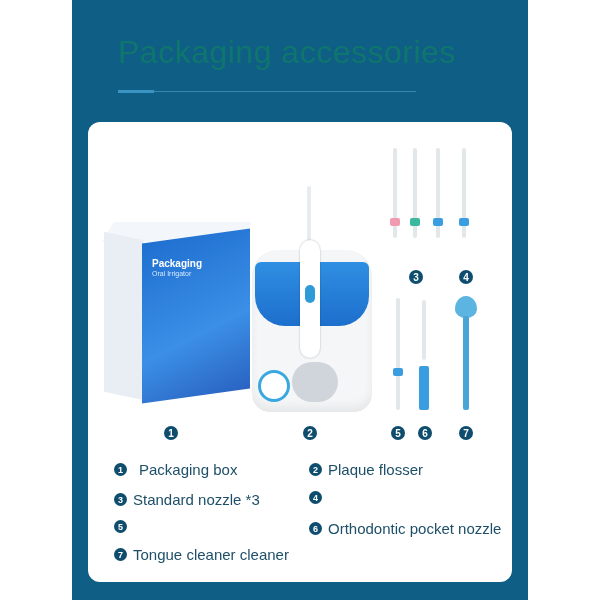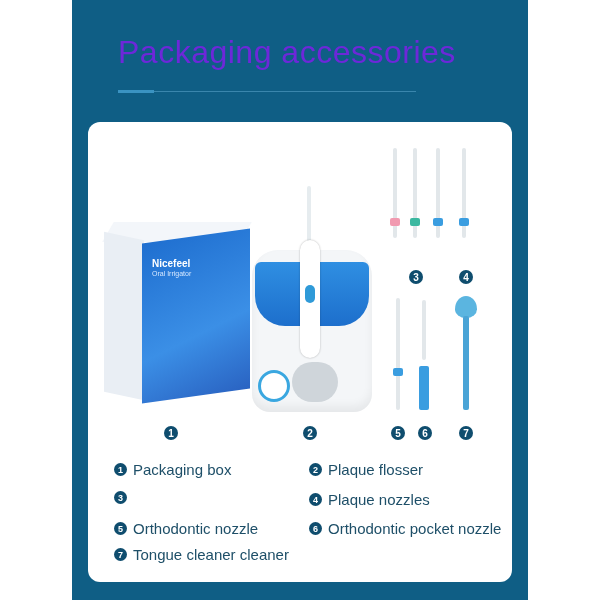--- a/index.html
+++ b/index.html
@@ -1,18 +1,18 @@
 <!DOCTYPE html>
 <html><head>
 <meta charset="utf-8">
 <style>
   html, body { margin:0; padding:0; width:600px; height:600px; background:#ffffff; overflow:hidden; }
   body { font-family: "Liberation Sans", "DejaVu Sans", sans-serif; position:relative; }
   .panel { position:absolute; left:72px; top:0; width:456px; height:600px; background:#0f5e85; }
-  .title { position:absolute; left:118px; top:34px; color:#6d28d9; font-size:32px; letter-spacing:0.5px; white-space:nowrap; }
+  .title { position:absolute; left:118px; top:34px; color:#0f766e; font-size:32px; letter-spacing:0.5px; white-space:nowrap; }
   .rule { position:absolute; left:118px; top:91px; width:298px; height:1px; background:#3a86ad; }
   .rule-accent { position:absolute; left:118px; top:90px; width:36px; height:3px; background:#3a93c2; }
   .card { position:absolute; left:88px; top:122px; width:424px; height:460px; background:#ffffff; border-radius:12px; }
   .badge { display:inline-flex; align-items:center; justify-content:center; width:14px; height:14px; border-radius:50%; background:#0f4d6e; color:#fff; font-size:10px; font-weight:bold; }
   .abs { position:absolute; }
   .legend-item { position:absolute; display:flex; align-items:center; gap:6px; color:#1e4f68; font-size:15px; white-space:nowrap; }
   .legend-item .badge { width:13px; height:13px; font-size:9px; }
   
   .box-front { position:absolute; left:142px; top:236px; width:108px; height:160px; background:linear-gradient(160deg,#1f6fd0 0%,#3b8fe6 60%,#2a63c2 100%); transform:skewY(-8deg); }
   .box-side { position:absolute; left:104px; top:236px; width:40px; height:160px; background:#e9eef4; transform:skewY(12deg); }
@@ -38,21 +38,21 @@
 <div class="title">Packaging accessories</div>
 <div class="rule"></div>
 <div class="rule-accent"></div>
 
 <div class="card"></div>
 
 <div>
   <div class="box-top"></div>
   <div class="box-side"></div>
   <div class="box-front"></div>
-  <div class="box-brand">Nicefeel</div>
+  <div class="box-brand">Packaging</div>
   <div class="box-sub">Oral Irrigator</div>
 </div>
 
 <div>
   <div class="tip"></div>
   <div class="unit-base"></div>
   <div class="tank"></div>
   <div class="handle"></div>
   <div class="handle-btn"></div>
   <div class="dial"></div>
@@ -88,36 +88,35 @@
 <span class="badge abs" style="left:164px;top:426px;">1</span>
 <span class="badge abs" style="left:303px;top:426px;">2</span>
 <span class="badge abs" style="left:409px;top:270px;">3</span>
 <span class="badge abs" style="left:459px;top:270px;">4</span>
 <span class="badge abs" style="left:391px;top:426px;">5</span>
 <span class="badge abs" style="left:418px;top:426px;">6</span>
 <span class="badge abs" style="left:459px;top:426px;">7</span>
 
 <div class="legend-item" style="left:114px;top:461px;">
   <span class="badge">1</span>
-  <span style="margin-left:0">Packaging box</span>
+  <span style="margin-left:6px">Packaging box</span>
 </div>
 <div class="legend-item" style="left:309px;top:461px;">
   <span class="badge">2</span>
   <span>Plaque flosser</span>
 </div>
 <div class="legend-item" style="left:114px;top:491px;">
   <span class="badge">3</span>
+  <span>Standard nozzle *3</span>
 </div>
 <div class="legend-item" style="left:309px;top:491px;">
   <span class="badge">4</span>
-  <span>Plaque nozzles</span>
 </div>
 <div class="legend-item" style="left:114px;top:520px;">
   <span class="badge">5</span>
-  <span>Orthodontic nozzle</span>
 </div>
 <div class="legend-item" style="left:309px;top:520px;">
   <span class="badge">6</span>
   <span>Orthodontic pocket nozzle</span>
 </div>
 <div class="legend-item" style="left:114px;top:546px;">
   <span class="badge">7</span>
   <span>Tongue cleaner cleaner</span>
 </div>
 

